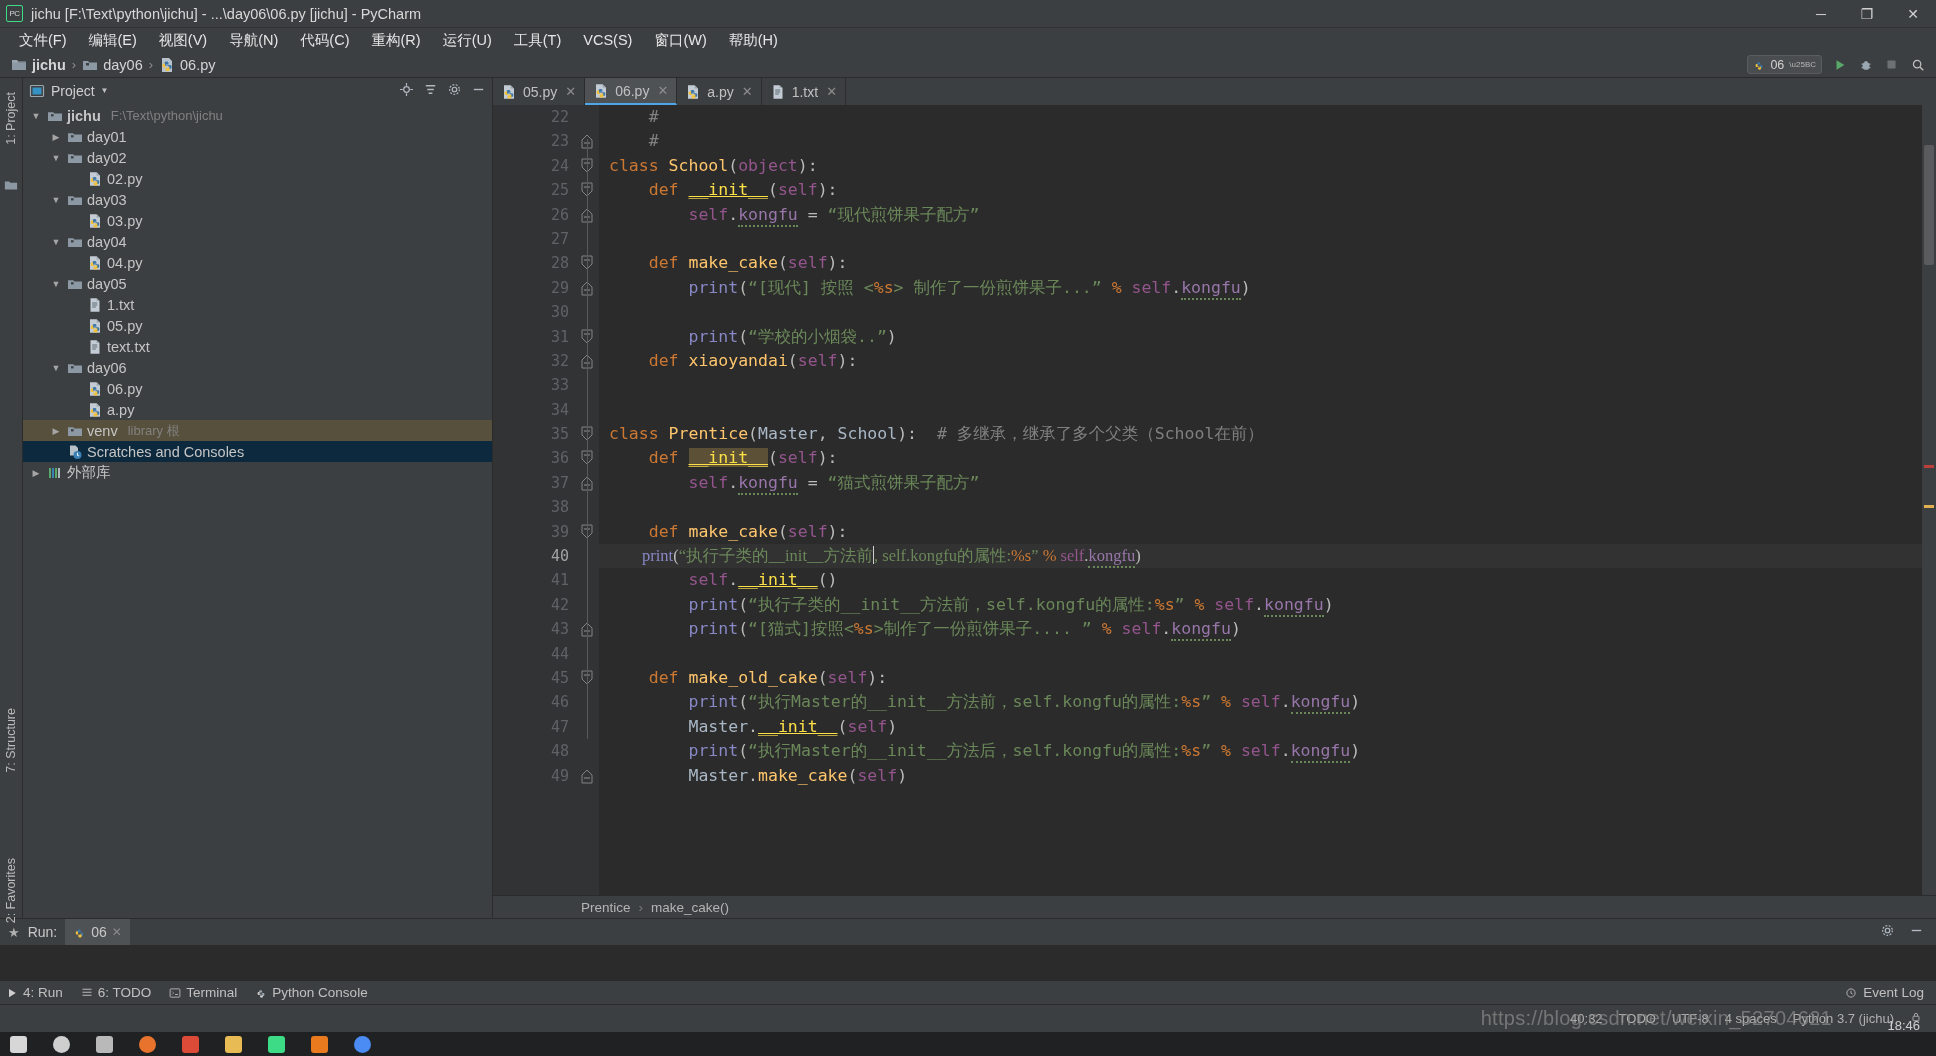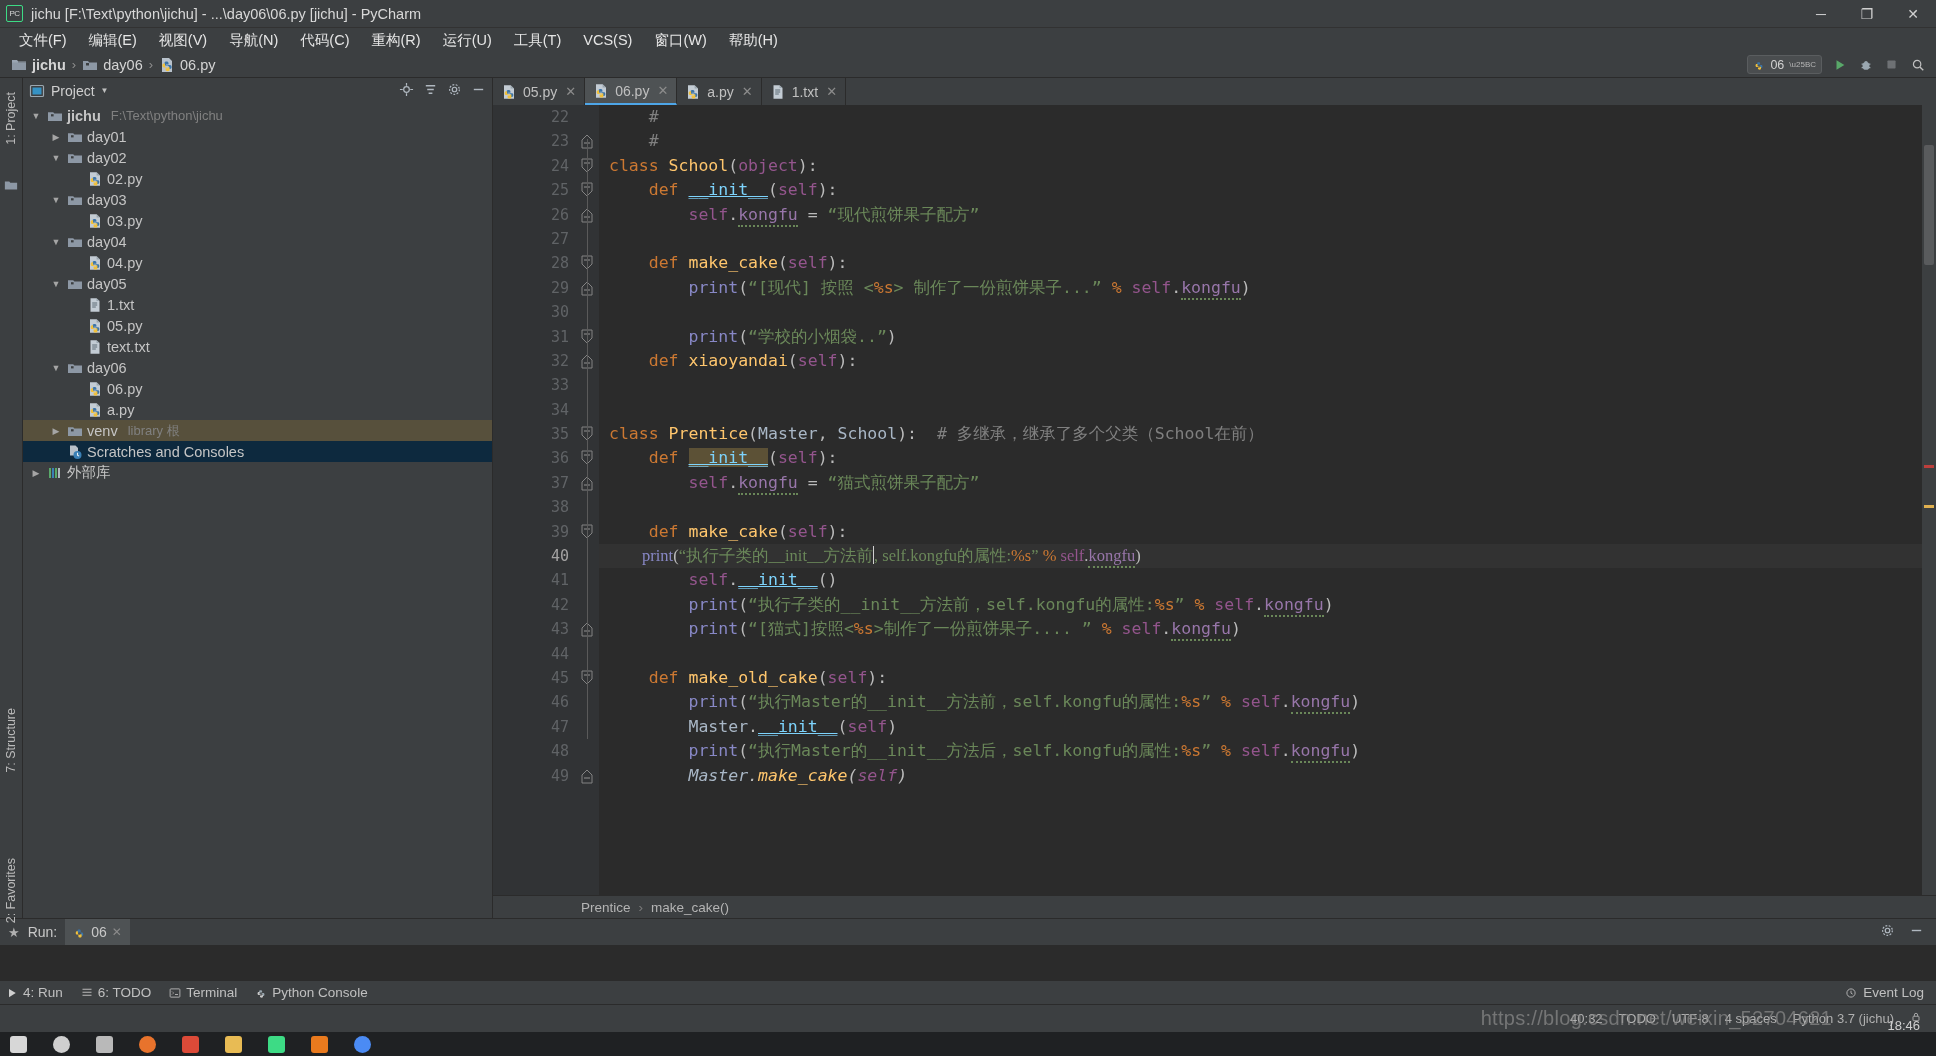--- a/index.html
+++ b/index.html
@@ -92,21 +92,21 @@
   .cl { height: 24.4px; line-height: 24.4px; font-family: "DejaVu Sans Mono", monospace; font-size: 16.5px; white-space: pre; }
   .gut-line { height: 24.4px; line-height: 24.4px; font-family: "DejaVu Sans Mono", monospace; font-size: 15px; color: #606366; text-align: right; padding-right: 8px; position: relative;}
   .gut-line.cur { color: #a4a3a3; }
 
   .tk-kw  { color: #cc7832; }
   .tk-fn  { color: #ffc66d; }
   .tk-cls { color: #a9b7c6; }
   .tk-self{ color: #94558d; }
   .tk-str { color: #6a8759; }
   .tk-com { color: #808080; }
-  .tk-mag { color: #7dd3fc; }
+  .tk-mag { color: #fde047; }
   .tk-fmt { color: #cc7832; }
   .tk-attr{ color: #9876aa; }
   .hl-init { background: #5c5136; }
   .wavy { border-bottom: 2px dotted #6a8759; padding-bottom: 1px; }
   .underline { text-decoration: underline; }
   .caret { display:inline-block; width: 1px; height: 18px; background: #cfcfcf; vertical-align: -3px; }
 
   .scroll-right { width: 14px; flex: none; background: #3c3f41; position: relative; }
   .scroll-thumb { position: absolute; left: 2px; width: 10px; background: #595b5d; border-radius: 2px; }
   .err-stripe { position: absolute; left: 2px; width: 10px; height: 3px; }
@@ -670,21 +670,21 @@
             <div class="cl" style="padding-left: 10px;">    <span class="tk-kw">def</span> <span class="tk-fn">make_cake</span>(<span class="tk-self">self</span>):</div>
             <div class="cl" style="padding-left: 10px; background: rgb(50, 50, 50); font-family: Liberation Serif, serif;">        <span class="tk-self" style="color:#8888c6">print</span>(<span class="tk-str">“执行子类的__init__方法前<span class="caret"></span>, self.kongfu的属性:<span class="tk-fmt">%s</span>”</span> <span class="tk-fmt">%</span> <span class="tk-self">self</span>.<span class="tk-attr wavy">kongfu</span>)</div>
             <div class="cl" style="padding-left: 10px;">        <span class="tk-self">self</span>.<span class="tk-mag underline">__init__</span>()</div>
             <div class="cl" style="padding-left: 10px;">        <span class="tk-self" style="color:#8888c6">print</span>(<span class="tk-str">“执行子类的__init__方法前，self.kongfu的属性:<span class="tk-fmt">%s</span>”</span> <span class="tk-fmt">%</span> <span class="tk-self">self</span>.<span class="tk-attr wavy">kongfu</span>)</div>
             <div class="cl" style="padding-left: 10px;">        <span class="tk-self" style="color:#8888c6">print</span>(<span class="tk-str">“[猫式]按照&lt;<span class="tk-fmt">%s</span>&gt;制作了一份煎饼果子.... ”</span> <span class="tk-fmt">%</span> <span class="tk-self">self</span>.<span class="tk-attr wavy">kongfu</span>)</div>
             <div class="cl" style="padding-left: 10px;">&nbsp;</div>
             <div class="cl" style="padding-left: 10px;">    <span class="tk-kw">def</span> <span class="tk-fn">make_old_cake</span>(<span class="tk-self">self</span>):</div>
             <div class="cl" style="padding-left: 10px;">        <span class="tk-self" style="color:#8888c6">print</span>(<span class="tk-str">“执行Master的__init__方法前，self.kongfu的属性:<span class="tk-fmt">%s</span>”</span> <span class="tk-fmt">%</span> <span class="tk-self">self</span>.<span class="tk-attr wavy">kongfu</span>)</div>
             <div class="cl" style="padding-left: 10px;">        <span class="tk-cls">Master</span>.<span class="tk-mag underline">__init__</span>(<span class="tk-self">self</span>)</div>
             <div class="cl" style="padding-left: 10px;">        <span class="tk-self" style="color:#8888c6">print</span>(<span class="tk-str">“执行Master的__init__方法后，self.kongfu的属性:<span class="tk-fmt">%s</span>”</span> <span class="tk-fmt">%</span> <span class="tk-self">self</span>.<span class="tk-attr wavy">kongfu</span>)</div>
-            <div class="cl" style="padding-left: 10px; font-style: italic;">        <span class="tk-cls">Master</span>.<span class="tk-fn">make_cake</span>(<span class="tk-self">self</span>)</div>
+            <div class="cl" style="padding-left: 10px;">        <span class="tk-cls">Master</span>.<span class="tk-fn">make_cake</span>(<span class="tk-self">self</span>)</div>
           </div>
         <div class="scroll-right">
           <div class="err-stripe" style="top:120px;background:#bc3f3c;"></div>
           <div class="err-stripe" style="top:360px;background:#bc3f3c;"></div>
           <div class="err-stripe" style="top:400px;background:#e0b050;"></div>
           <div class="scroll-thumb" style="top:40px;height:120px;"></div>
         </div>
       </div>
 
       <div class="code-crumb">

